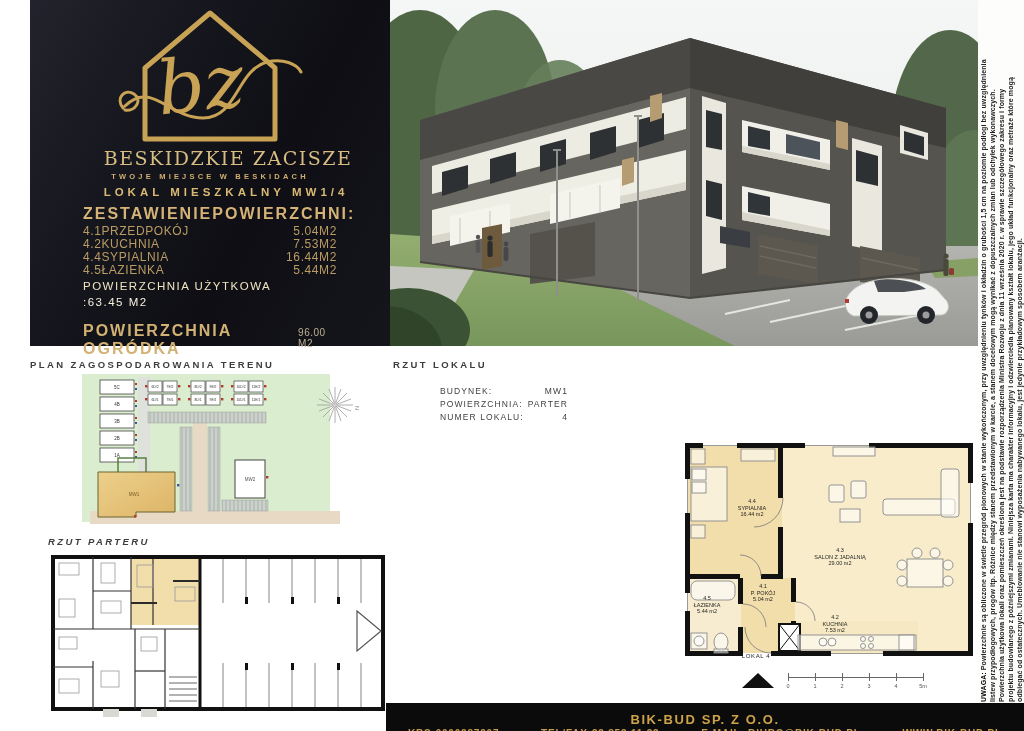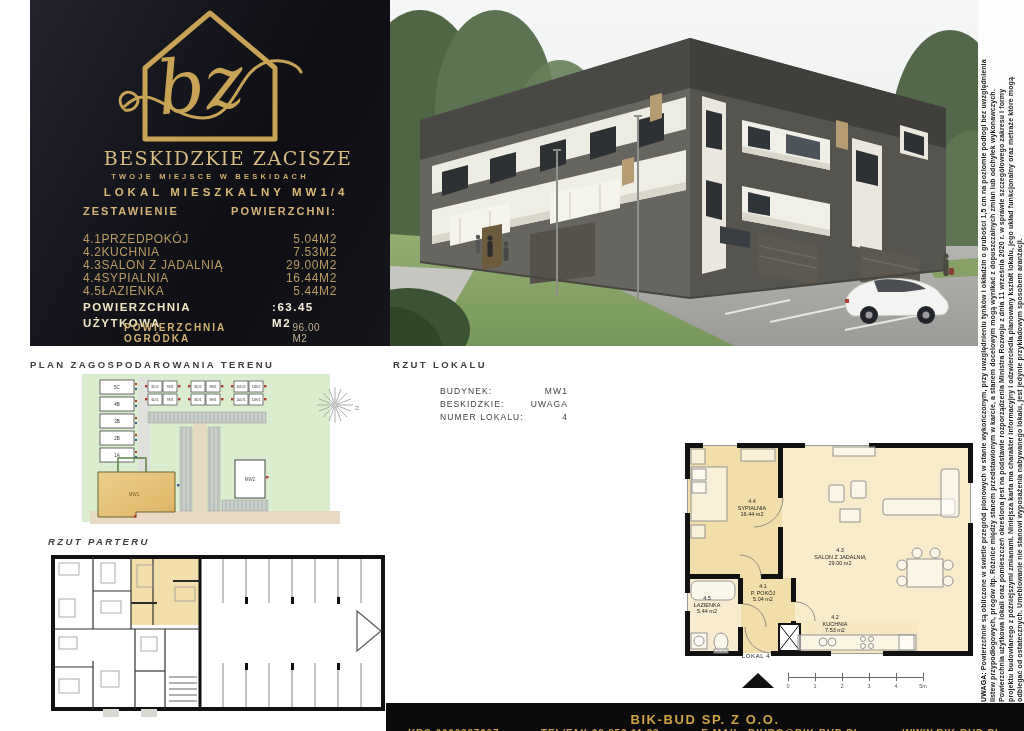--- a/index.html
+++ b/index.html
@@ -10,30 +10,30 @@
   .brand-panel{position:absolute;left:30px;top:0;width:360px;height:346px;
     background:linear-gradient(118deg,#23232d 0%,#17171f 30%,#0e0e14 62%,#15151c 100%);}
   .logo-wrap{position:absolute;left:0;top:6px;width:360px;text-align:center;}
   .brand-name{position:absolute;left:0;top:147px;width:396px;text-align:center;
     font-family:"DejaVu Serif",serif;font-size:19px;letter-spacing:1.5px;color:#d8bd82;}
   .brand-tagline{position:absolute;left:0;top:172px;width:360px;text-align:center;
     font-size:7.5px;font-weight:700;letter-spacing:3.2px;color:#cfae6e;}
   .unit-title{position:absolute;left:0;top:186px;width:392px;text-align:center;
     font-size:11.5px;font-weight:700;letter-spacing:4px;color:#d9ba74;}
   .area-table{position:absolute;left:53px;top:205px;width:254px;}
-  .area-head{display:flex;justify-content:space-between;font-size:11px;font-weight:700;
-    letter-spacing:2px;color:#d5b377;margin-bottom:16px;}
+  .area-head{display:flex;justify-content:space-between;font-size:16px;font-weight:700;
+    letter-spacing:2px;color:#d5b377;margin-bottom:2px;}
   .area-row{display:flex;justify-content:space-between;font-size:12px;letter-spacing:.6px;
     color:#b99c64;line-height:13px;}
-  .area-total{display:flex;justify-content:space-between;font-size:11.5px;font-weight:700;
-    letter-spacing:1.5px;color:#efe5c2;line-height:16px;margin-top:1px;}
+  .area-total{display:flex;justify-content:space-between;font-size:11.5px;font-weight:400;
+    letter-spacing:1.5px;color:#efe5c2;line-height:16px;margin-top:1px;flex-direction:column;}
   .area-total .v{color:#f7f1dd;}
   .garden-row{position:absolute;left:53px;top:322px;width:254px;display:flex;
     justify-content:space-between;align-items:baseline;}
-  .garden-row .l{font-size:10px;font-weight:700;letter-spacing:2px;color:#d2b273;margin-left:41px;}
+  .garden-row .l{font-size:16px;font-weight:700;letter-spacing:2px;color:#d2b273;}
   .garden-row .v{font-size:10px;letter-spacing:.5px;color:#bdb291;}
 
   
   .photo{position:absolute;left:390px;top:0;width:588px;height:346px;}
 
   
   .uwaga-strip{position:absolute;left:978px;top:0;width:46px;height:703px;background:#fdfdfc;}
   .uwaga-rot{position:absolute;left:1px;top:702px;width:700px;height:45px;
     transform:rotate(-90deg);transform-origin:0 0;font-size:7px;line-height:9px;
     font-weight:700;color:#222;letter-spacing:.1px;white-space:nowrap;}
@@ -98,24 +98,20 @@
         <span>ZESTAWIENIE</span>
         <span>POWIERZCHNI:</span>
       </div>
       <div class="area-row">
         <span>4.1PRZEDPOKÓJ</span>
         <span>5.04M2</span>
       </div>
       <div class="area-row">
         <span>4.2KUCHNIA</span>
         <span>7.53M2</span>
-      </div>
-      <div class="area-row">
-        <span>4.3SALON Z JADALNIĄ</span>
-        <span>29.00M2</span>
       </div>
       <div class="area-row">
         <span>4.4SYPIALNIA</span>
         <span>16.44M2</span>
       </div>
       <div class="area-row">
         <span>4.5ŁAZIENKA</span>
         <span>5.44M2</span>
       </div>
       <div class="area-total">
@@ -403,22 +399,22 @@
     </g>
   </svg>
 
   <div class="sec-title" style="left:393px;top:359px;">RZUT LOKALU</div>
   <div class="unit-fields">
     <div class="row">
         <span>BUDYNEK:</span>
         <span>MW1</span>
       </div>
     <div class="row">
-        <span>BESKIDZKIE:</span>
-        <span>UWAGA</span>
+        <span>POWIERZCHNIA:</span>
+        <span>PARTER</span>
       </div>
     <div class="row">
         <span>NUMER LOKALU:</span>
         <span>4</span>
       </div>
   </div>
 
   <div class="apt-wrap">
     <svg width="292" height="224" viewBox="0 0 292 224">
 

